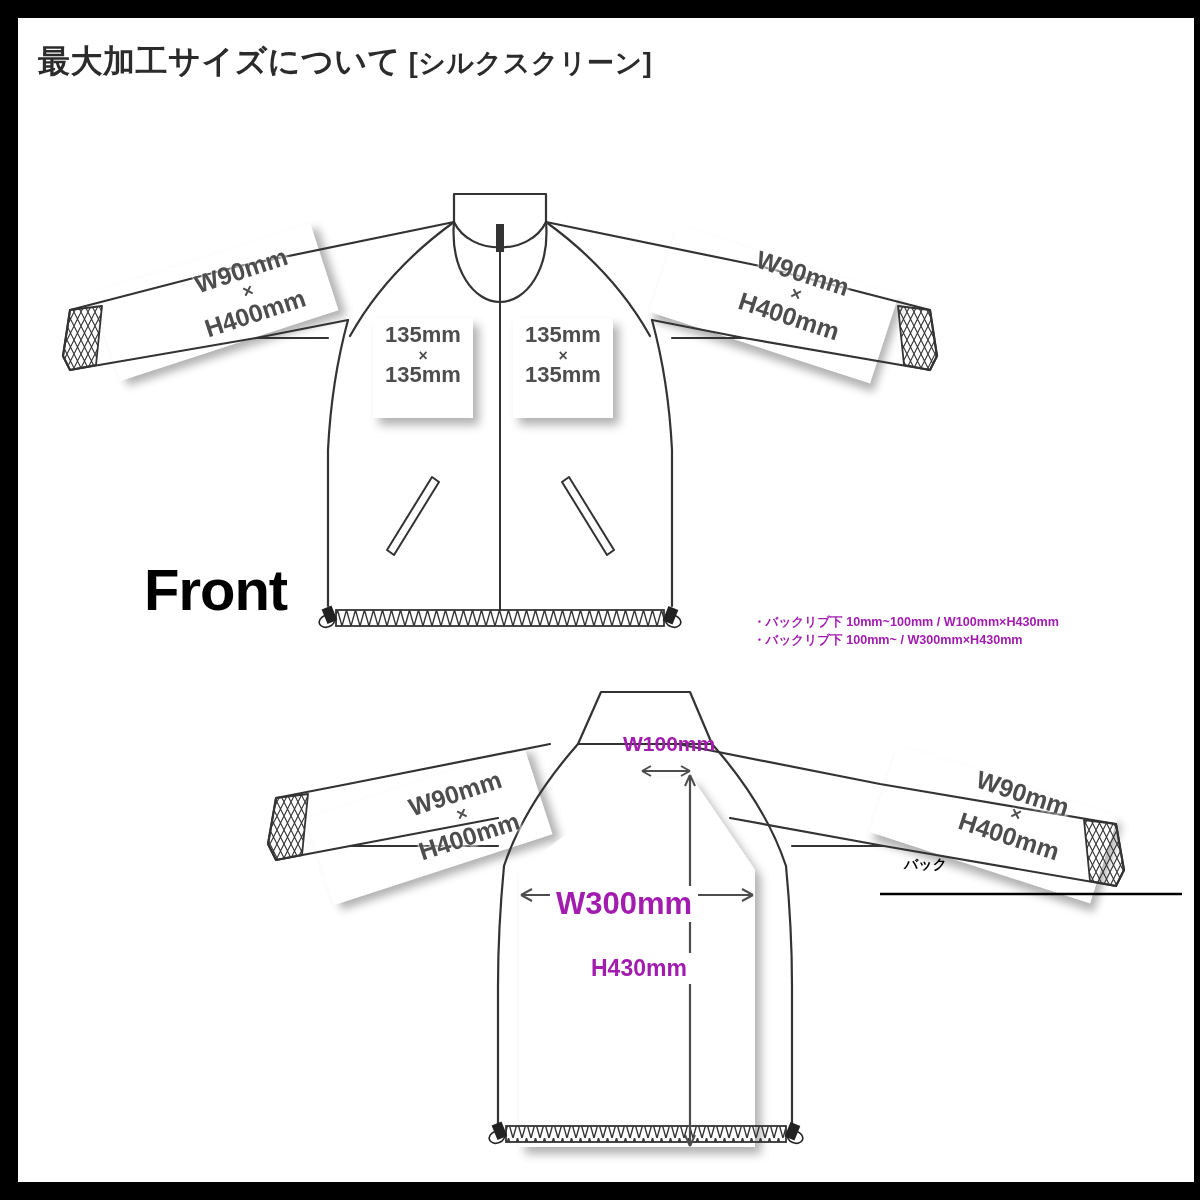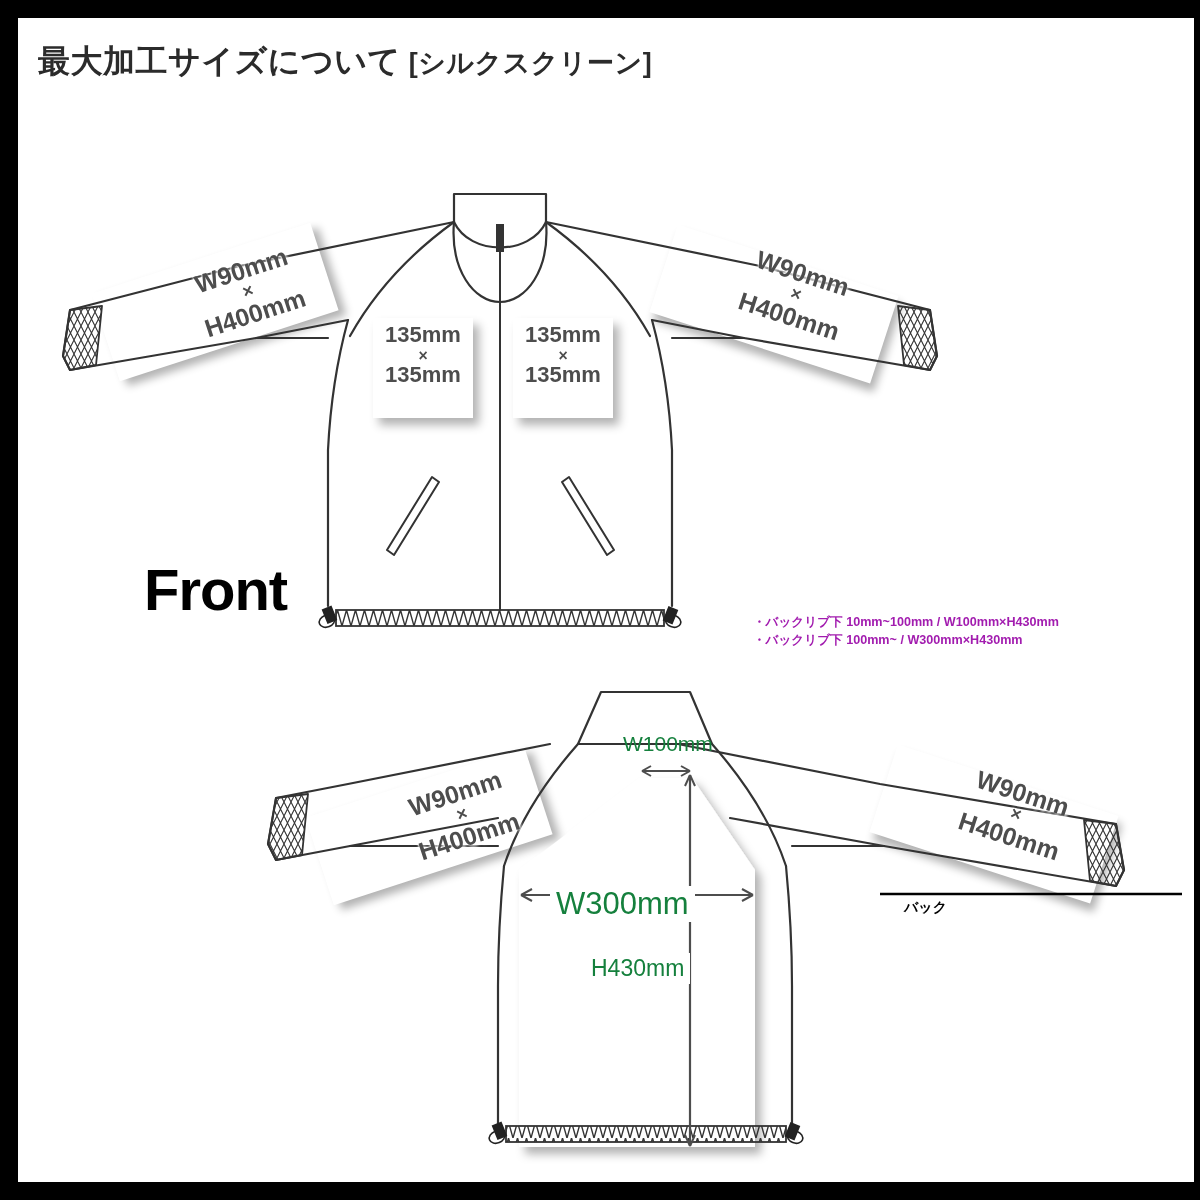--- a/index.html
+++ b/index.html
@@ -81,22 +81,22 @@
   .backtag{
     position:absolute;
     color:#000;
     font-weight:bold;
     font-size:14px;
     white-space:nowrap;
   }
 
   .arrowlabel{
     position:absolute;
-    color:#15803d;
-    font-weight:normal;
+    color:#a21caf;
+    font-weight:bold;
     white-space:nowrap;
   }
 </style>
 </head>
 <body>
 
 <div id="frame">
 
   <div id="title">
     <span>最大加工サイズについて</span><span class="bracket">[シルクスクリーン]</span>
@@ -264,21 +264,21 @@
     <span class="x">×</span>
     <span>H400mm</span>
   </div>
 
   <div class="dimlabel" style="left:908px;top:760px;width:180px;font-size:25px;transform:rotate(18deg);">
     <span>W90mm</span>
     <span class="x">×</span>
     <span>H400mm</span>
   </div>
 
-  <div class="backtag" style="left:886px;top:838px;margin-top:43px;">バック</div>
+  <div class="backtag" style="left:886px;top:838px;">バック</div>
 
   <div class="arrowlabel" style="left:605px;top:714px;font-size:21px;">W100mm</div>
 
   <div class="arrowlabel" style="left:532px;top:860px;font-size:31px;background:#fff;padding:0 6px;margin-top:8px;">W300mm</div>
 
   <div class="arrowlabel" style="left:567px;top:935px;font-size:23px;background:#fff;padding:2px 6px;text-align:right;">H430mm</div>
 
 
 </div>
 

